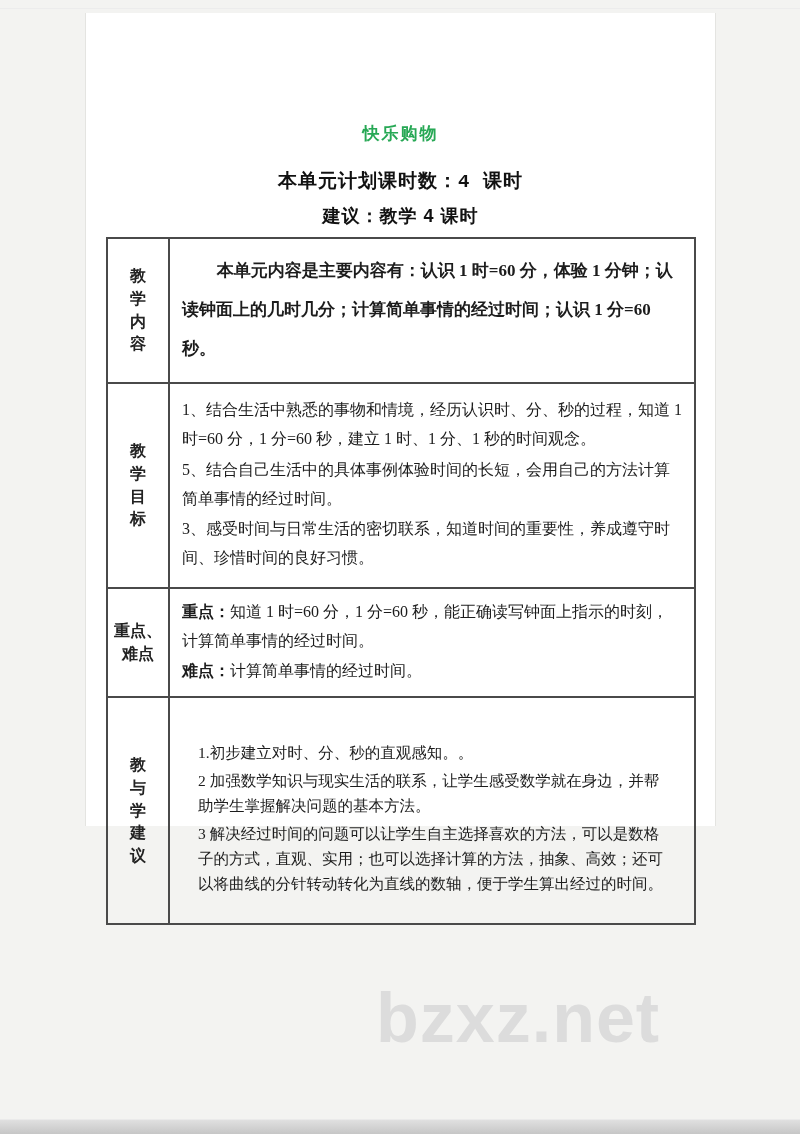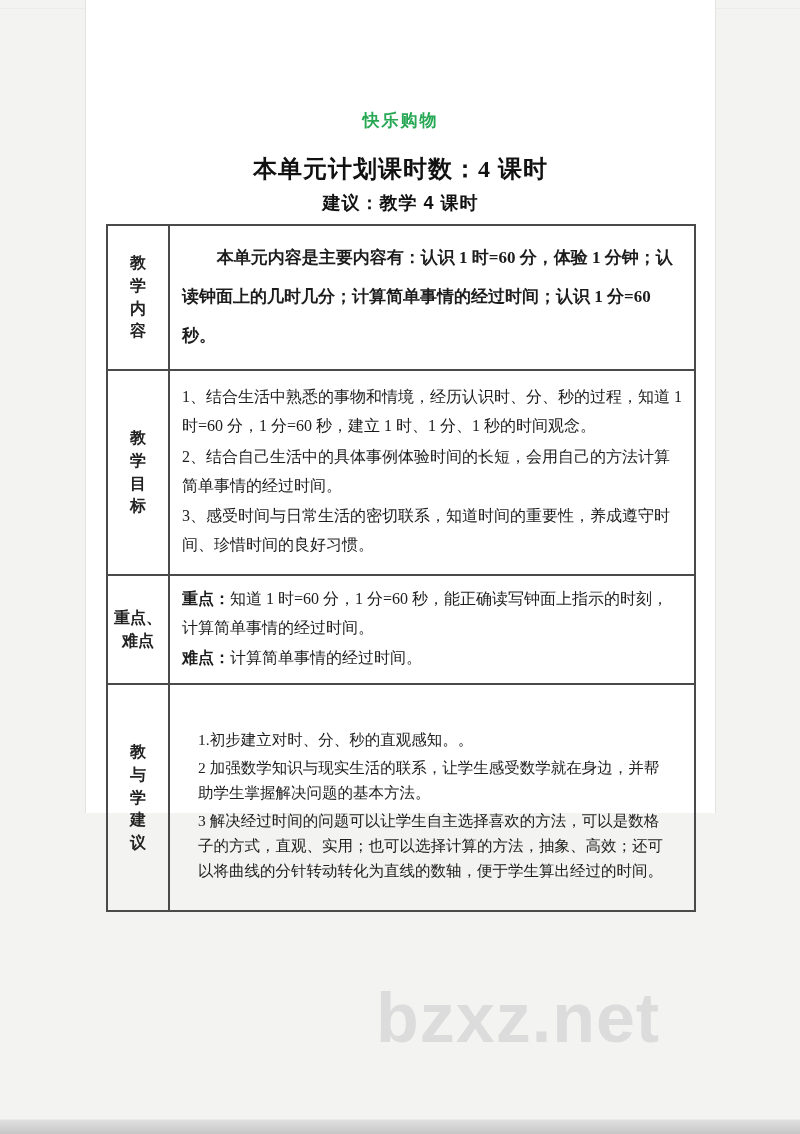--- a/index.html
+++ b/index.html
@@ -10,41 +10,41 @@
     font-family: "Liberation Serif", serif;
     color: #1a1a1a;
     overflow: hidden;
   }
   .top-line {
     position: absolute; top: 8px; left: 0; right: 0;
     height: 1px; background: #ececec;
   }
   .page {
     position: absolute;
-    left: 85px; top: 0;
+    left: 85px; top: 13px;
     width: 631px; height: 813px;
     background: #ffffff;
     border-left: 1px solid #e4e4e1;
     border-right: 1px solid #e4e4e1;
   }
   .page-inner { padding: 110px 20px 0 20px; }
 
   .title {
     text-align: center;
     font-family: "Liberation Sans", sans-serif;
     font-size: 17px;
     font-weight: 700;
     letter-spacing: 2px;
     color: #27a855;
     line-height: 22px;
   }
   .subtitle-1 {
     text-align: center;
-    font-family: Liberation Serif, serif;
-    font-size: 24px;
+    font-family: Liberation Mono, monospace;
+    font-size: 19px;
     font-weight: 700;
     letter-spacing: 1px;
     color: #111111;
     margin-top: 24px;
     line-height: 27px;
   }
   .subtitle-2 {
     text-align: center;
     font-family: "Liberation Sans", sans-serif;
     font-size: 18px;
@@ -143,21 +143,21 @@
         </td>
       </tr>
 
       <tr class="row-2">
         <td class="hdr">教
 学
 目
 标</td>
         <td class="cell">
           <p>1、结合生活中熟悉的事物和情境，经历认识时、分、秒的过程，知道 1 时=60 分，1 分=60 秒，建立 1 时、1 分、1 秒的时间观念。</p>
-          <p>2、结合自己生活中的具体事例体验时间的长短，会用自己的方法计算简单事情的经过时间。</p>
+          <p>5、结合自己生活中的具体事例体验时间的长短，会用自己的方法计算简单事情的经过时间。</p>
           <p>3、感受时间与日常生活的密切联系，知道时间的重要性，养成遵守时间、珍惜时间的良好习惯。</p>
         </td>
       </tr>
 
       <tr class="row-3">
         <td class="hdr">重点、
 难点</td>
         <td class="cell">
           <p><span class="lbl">重点：</span><span>知道 1 时=60 分，1 分=60 秒，能正确读写钟面上指示的时刻，计算简单事情的经过时间。</span></p>
           <p><span class="lbl">难点：</span><span>计算简单事情的经过时间。</span></p>

